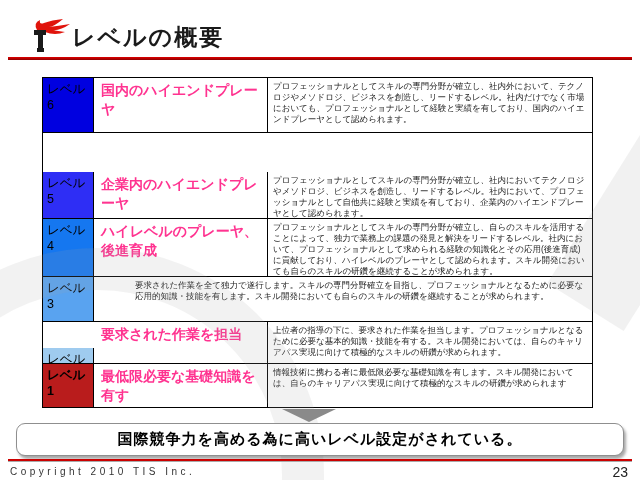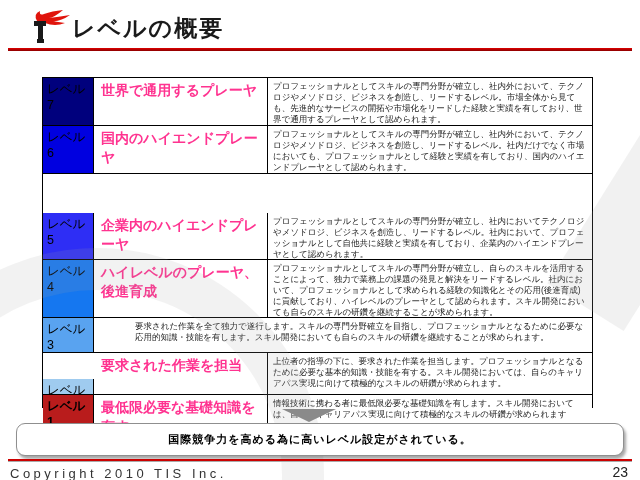--- a/index.html
+++ b/index.html
@@ -3,21 +3,21 @@
 <meta charset="utf-8">
 <style>
   html,body{margin:0;padding:0;}
   body{
     width:640px;height:480px;position:relative;overflow:hidden;
     background:#ffffff;
     font-family:"Liberation Sans","DejaVu Sans",sans-serif;
     color:#111;
   }
   
-  .header{position:absolute;left:0;top:3px;width:525px;height:52px;}
+  .header{position:absolute;left:0;top:12px;width:525px;height:52px;}
   .torch{position:absolute;left:30px;top:6px;width:42px;height:38px;}
   .page-title{
     position:absolute;left:72px;top:10px;
     font-size:23px;font-weight:600;letter-spacing:2px;color:#1a1a1a;
   }
   .title-rule{
     position:absolute;left:8px;top:45px;width:624px;height:3px;
     background:linear-gradient(to bottom,#e00000,#8b0000);
   }
   
@@ -60,28 +60,28 @@
     position:absolute;left:282px;top:409px;width:0;height:0;z-index:6;
     border-left:27px solid transparent;border-right:27px solid transparent;
     border-top:13px solid #8a8a8a;
   }
   .callout{
     position:absolute;left:16px;top:423px;width:606px;height:31px;z-index:10;
     background:#fff;border:1px solid #8f8f8f;border-radius:9px;
     box-shadow:2px 3px 3px rgba(0,0,0,0.35);
     display:flex;align-items:center;justify-content:center;
   }
-  .callout-text{font-size:11px;font-weight:bold;color:#000;letter-spacing:1px;}
+  .callout-text{font-size:15px;font-weight:bold;color:#000;letter-spacing:1px;}
   
   .footer-rule{
     position:absolute;left:8px;top:459px;width:624px;height:2px;
     background:#cc0000;border-bottom:1px solid #aaa;z-index:10;
   }
   .copyright{
-    position:absolute;left:10px;top:466px;font-size:13px;color:#333;
+    position:absolute;left:10px;top:466px;font-size:10px;color:#333;
     letter-spacing:3.5px;z-index:10;
   }
   .page-number{
     position:absolute;right:12px;top:464px;font-size:14px;color:#222;z-index:10;
   }
 </style>
 </head>
 <body>
 
 <div class="watermark wm-ring"></div>
@@ -93,25 +93,20 @@
     <rect x="4" y="12" width="12" height="5" fill="#1a1a1a"></rect>
     <rect x="8" y="16" width="5" height="16" fill="#1a1a1a"></rect>
     <rect x="7" y="30" width="7" height="4" fill="#1a1a1a"></rect>
   </svg>
   <div class="page-title">レベルの概要</div>
   <div class="title-rule"></div>
 </div>
 
 <div class="ltable">
 
-  <div class="trow r0">
-    <div class="cell level" style="background-color: rgb(0, 0, 125);">レベル7</div>
-    <div class="cell lname">世界で通用するプレーヤ</div>
-    <div class="cell ldesc">プロフェッショナルとしてスキルの専門分野が確立し、社内外において、テクノロジやメソドロジ、ビジネスを創造し、リードするレベル。市場全体から見ても、先進的なサービスの開拓や市場化をリードした経験と実績を有しており、世界で通用するプレーヤとして認められます。</div>
-  </div>
 
   <div class="trow r1">
     <div class="cell level" style="background-color: rgb(0, 0, 224);">レベル6</div>
     <div class="cell lname">国内のハイエンドプレーヤ</div>
     <div class="cell ldesc">プロフェッショナルとしてスキルの専門分野が確立し、社内外において、テクノロジやメソドロジ、ビジネスを創造し、リードするレベル。社内だけでなく市場においても、プロフェッショナルとして経験と実績を有しており、国内のハイエンドプレーヤとして認められます。</div>
   </div>
 
   <div class="trow r2">
     <div class="cell level" style="background-color: rgb(46, 46, 245);">レベル5</div>
     <div class="cell lname">企業内のハイエンドプレーヤ</div>

